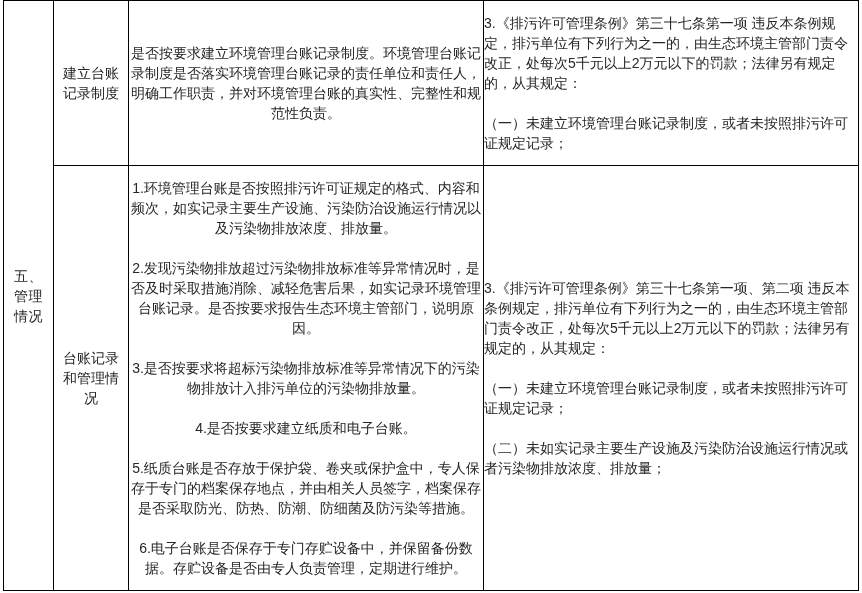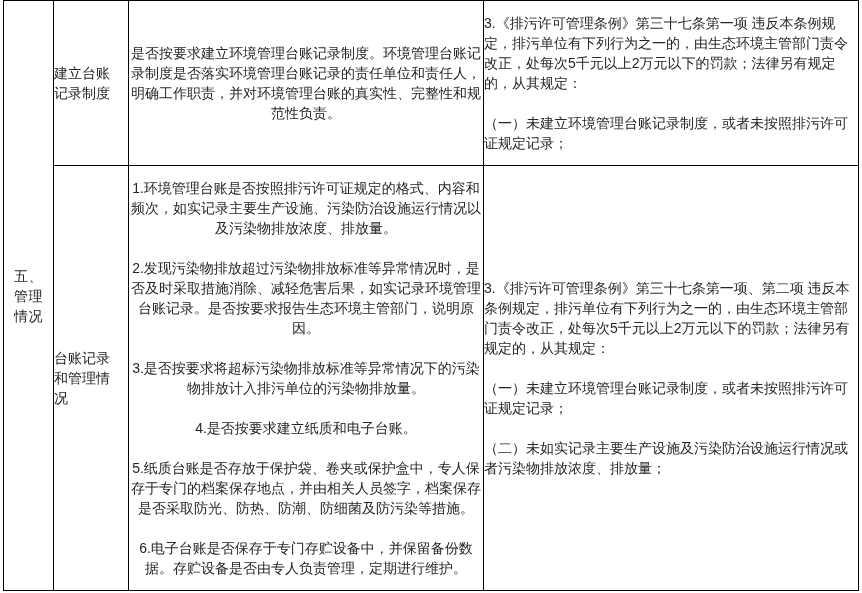--- a/index.html
+++ b/index.html
@@ -30,21 +30,21 @@
     white-space: pre-line;
     word-break: break-all;
     overflow: hidden;
     padding: 0;
   }
   td.cell-section {
     text-align: center;
     letter-spacing: 0.5px;
   }
   td.cell-category {
-    text-align: left;
+    text-align: center;
   }
   td.cell-inspection {
     padding: 0 8px;
     text-align: center;
   }
   td.cell-legal {
     padding: 0 6px;
     text-align: left;
   }
   tr.row-top    { height: 165px; }

